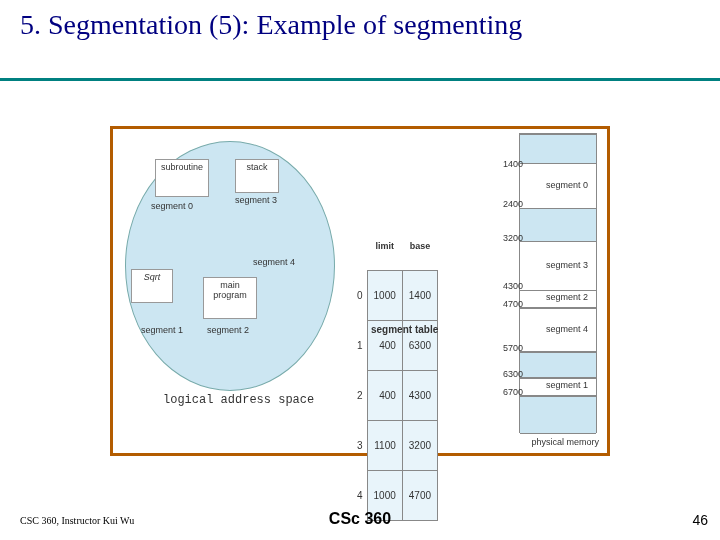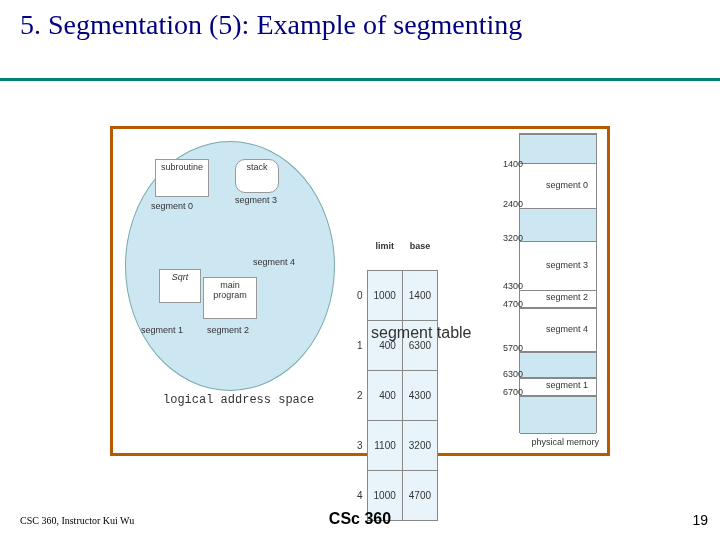--- a/index.html
+++ b/index.html
@@ -89,23 +89,23 @@
     color: #333;
   }
   .seglabel {
     position: absolute;
     font-size: 9px;
     font-family: Arial, sans-serif;
     color: #333;
   }
   
   .b-sub   { left: 42px;  top: 30px;  width: 54px; height: 38px; }
-  .b-stack { left: 122px; top: 30px;  width: 44px; height: 34px; border-radius: 10px; }
+  .b-stack { left: 122px; top: 30px;  width: 44px; height: 34px; }
   .b-sym   { left: 136px; top: 82px;  width: 44px; height: 42px; text-align:center; }
-  .b-sqrt  { left: 46px;  top: 140px; width: 42px; height: 34px; font-style: italic; }
+  .b-sqrt  { left: 18px;  top: 140px; width: 42px; height: 34px; font-style: italic; }
   .b-main  { left: 90px;  top: 148px; width: 54px; height: 42px; }
   .l-seg0  { left: 38px;  top: 72px; }
   .l-seg1  { left: 28px;  top: 196px; }
   .l-seg2  { left: 94px;  top: 196px; }
   .l-seg3  { left: 122px; top: 66px; }
   .l-seg4  { left: 140px; top: 128px; }
 
   
   .segtable {
     position: absolute;
@@ -116,23 +116,24 @@
     color: #333;
   }
   .segtable table { border-collapse: collapse; }
   .segtable th { font-weight: bold; padding: 0 4px 19px; font-size: 9px; }
   .segtable td { border: 1px solid #888; padding: 19px 6px; background: #e8f4fa; text-align: right; }
   .segtable .idx { border: none; background: transparent; padding: 1px 4px 1px 0; text-align: right; }
   .segtable-label {
     position: absolute;
     left: 258px;
     top: 195px;
-    font-size: 16px;
-    font-family: Arial, sans-serif;
-    color: #333;
+    font-size: 10px;
+    font-family: Arial, sans-serif;
+    color: #333;
+    font-weight: bold;
   }
 
   
   .pm {
     position: absolute;
     right: 10px;
     top: 4px;
     width: 78px;
     height: 300px;
     border: 1px solid #888;
@@ -238,13 +239,13 @@
   <div class="pm-addr" style="top:170px; left:372px;">4700</div>
   <div class="pm-addr" style="top:214px; left:372px;">5700</div>
   <div class="pm-addr" style="top:240px; left:372px;">6300</div>
   <div class="pm-addr" style="top:258px; left:372px;">6700</div>
 
   <div class="pm-title">physical memory</div>
 </div>
 
 <div class="footer-left">CSC 360, Instructor Kui Wu</div>
 <div class="footer-center">CSc 360</div>
-<div class="footer-right">19</div>
+<div class="footer-right">46</div>
 
 </body></html>

